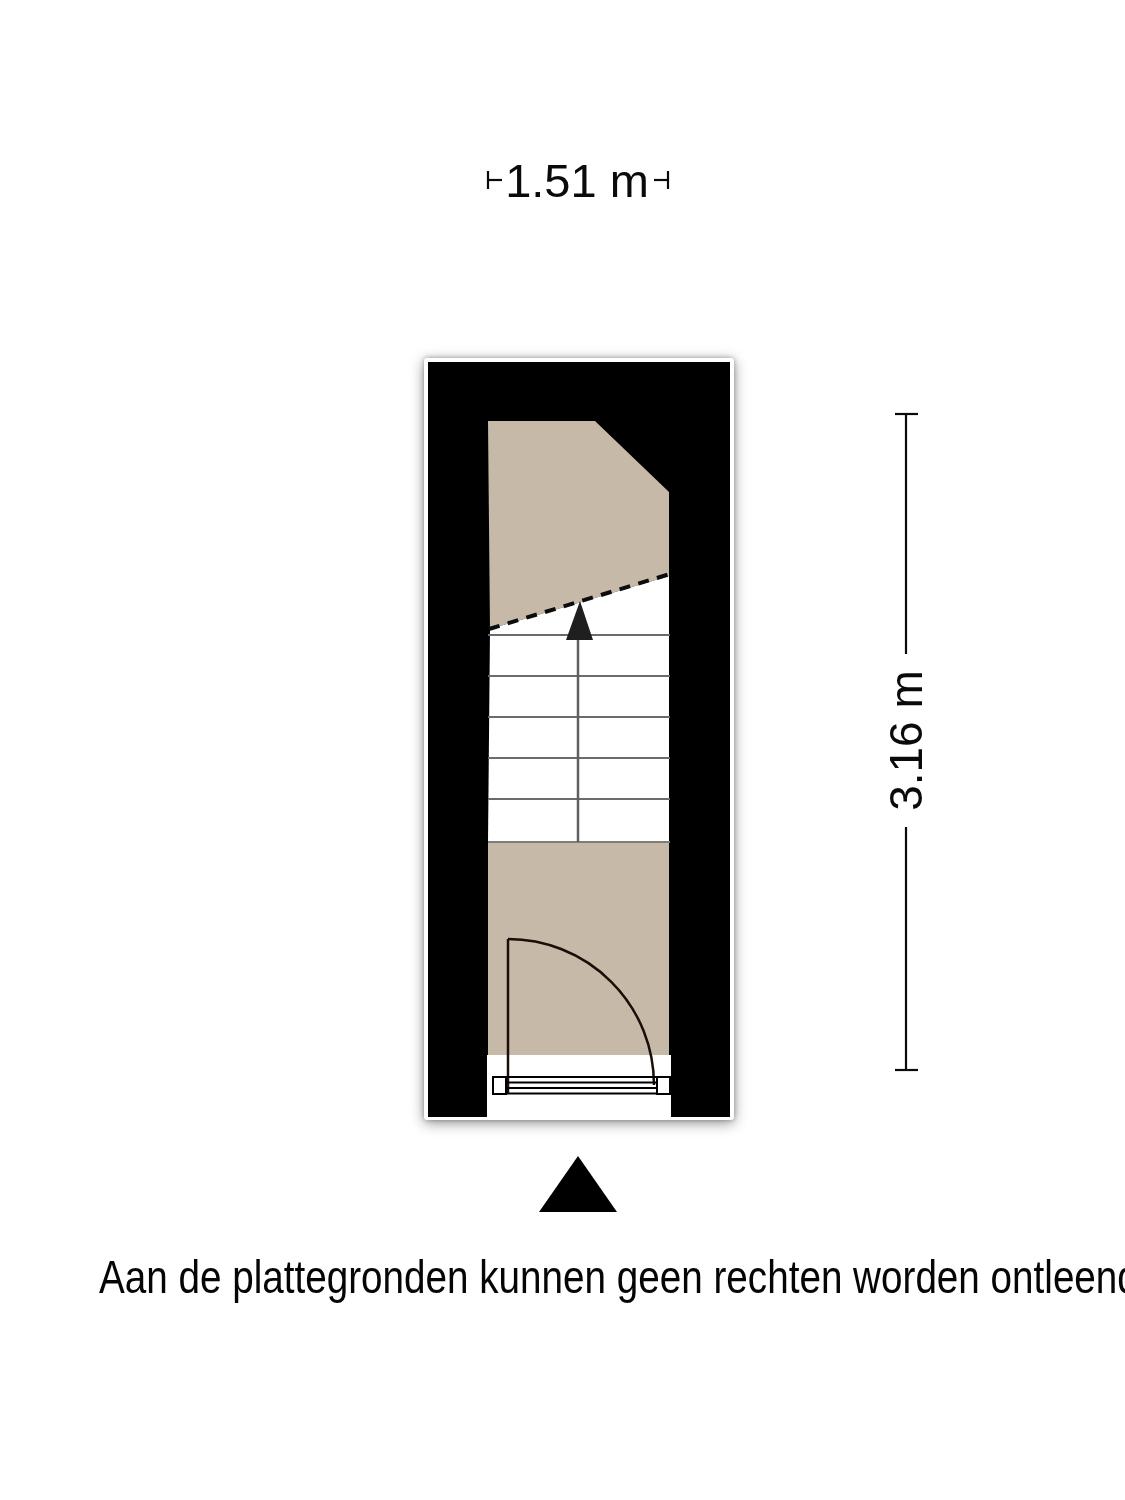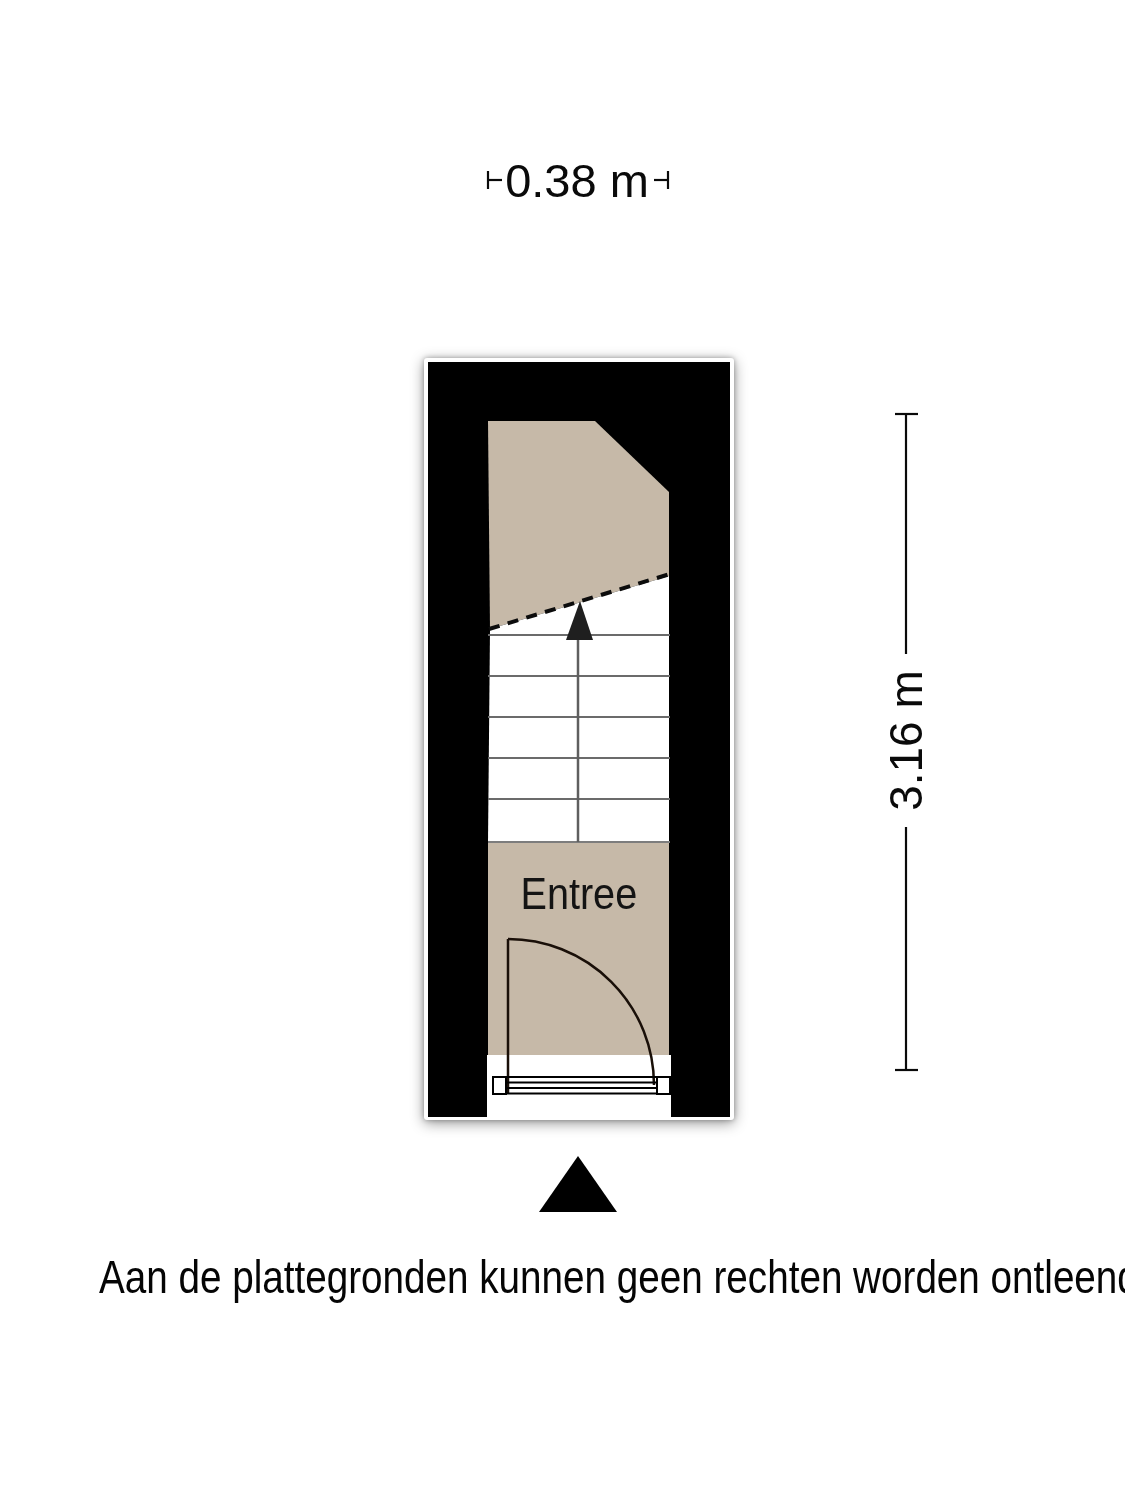--- a/index.html
+++ b/index.html
@@ -81,21 +81,21 @@
     transform-origin: 50% 50%;
   }
   .footer-disclaimer { top: 1254px; }
   .footer-copyright  { top: 1300px; }
 </style>
 </head>
 <body>
 
 <div class="page">
 
-  <div class="abs dim-top-label">0.38 m</div>
+  <div class="abs dim-top-label">1.51 m</div>
 
   <div class="abs plan-shadow"></div>
 
   <svg class="abs plan" width="1125" height="1500" viewBox="0 0 1125 1500">
 
     <rect x="428" y="362" width="302" height="755" fill="#000000"></rect>
 
     <polygon points="488,421 595,421 669,492 669,576 490,629" fill="#c6b9a8"></polygon>
 
     <polygon points="490,629 669,576 669,843 488,843" fill="#ffffff"></polygon>
@@ -142,23 +142,20 @@
     </g>
 
     <g stroke="#0a0a0a" stroke-width="2.2">
       <line x1="906" y1="414" x2="906" y2="654"></line>
       <line x1="906" y1="827" x2="906" y2="1070"></line>
       <line x1="895" y1="414" x2="918" y2="414"></line>
       <line x1="895" y1="1070" x2="918" y2="1070"></line>
     </g>
   </svg>
 
-  <div class="abs room-label">
-    <span class="squeeze">Entree</span>
-  </div>
 
   <div class="abs dim-right-label">3.16 m</div>
 
   <div class="abs footer-line footer-disclaimer">
     <span class="squeeze">Aan de plattegronden kunnen geen rechten worden ontleend</span>
   </div>
 
 </div>
 
 </body></html>

